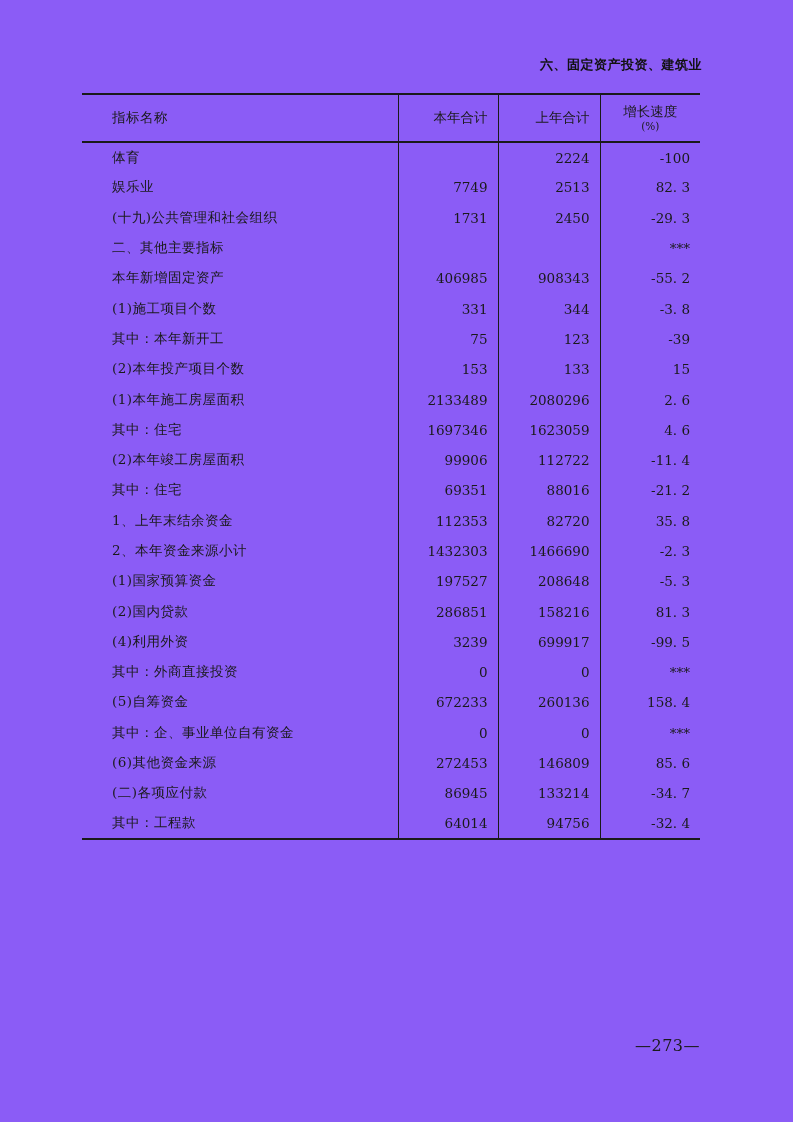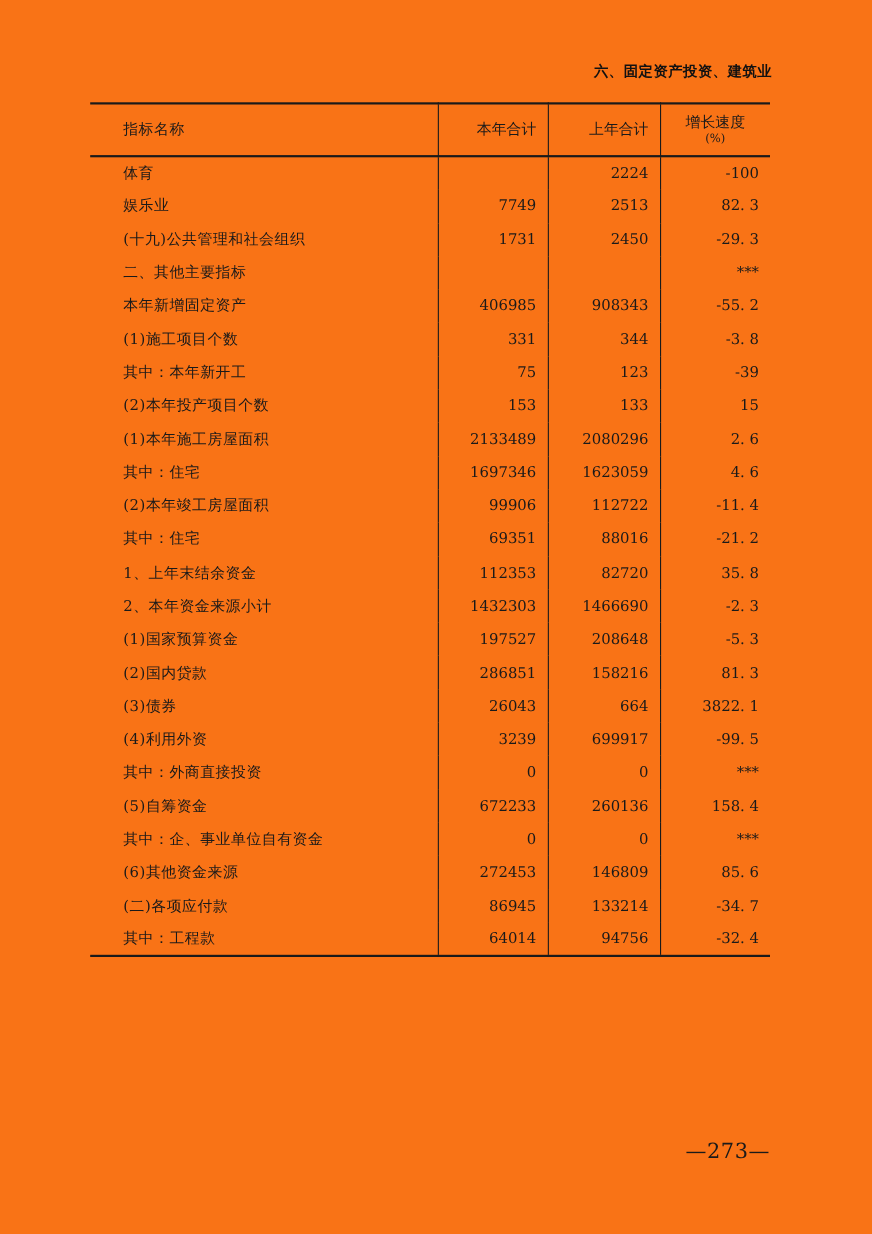--- a/index.html
+++ b/index.html
@@ -6,21 +6,21 @@
   html, body {
     margin: 0;
     padding: 0;
     background: #e8e8e8;
   }
   .page {
     position: relative;
     width: 793px;
     height: 1122px;
     margin: 0 auto;
-    background: #f97316;
+    background: #8b5cf6;
     color: #1a1a1a;
     font-family: "DejaVu Serif", serif;
     overflow: hidden;
   }
   .section-title {
     position: absolute;
     top: 56px;
     right: 91px;
     font-family: "Liberation Sans", sans-serif;
     font-weight: bold;
@@ -78,21 +78,21 @@
     line-height: 1.15;
   }
   .growth-unit {
     font-size: 10.5px;
     margin-top: 1px;
   }
   .page-number {
     position: absolute;
     top: 1036px;
     right: 93px;
-    font-size: 19px;
+    font-size: 16px;
     color: #1a1a1a;
     letter-spacing: 0.5px;
     white-space: nowrap;
   }
 </style>
 </head>
 <body>
 
 <div class="page">
 
@@ -223,26 +223,20 @@
     <td class="cell-num">-5. 3</td>
   </tr>
 
   <tr>
     <td class="cell-indicator">(2)国内贷款</td>
     <td class="cell-num">286851</td>
     <td class="cell-num">158216</td>
     <td class="cell-num">81. 3</td>
   </tr>
 
-  <tr>
-    <td class="cell-indicator">(3)债券</td>
-    <td class="cell-num">26043</td>
-    <td class="cell-num">664</td>
-    <td class="cell-num">3822. 1</td>
-  </tr>
 
   <tr>
     <td class="cell-indicator">(4)利用外资</td>
     <td class="cell-num">3239</td>
     <td class="cell-num">699917</td>
     <td class="cell-num">-99. 5</td>
   </tr>
 
   <tr>
     <td class="cell-indicator">其中：外商直接投资</td>

